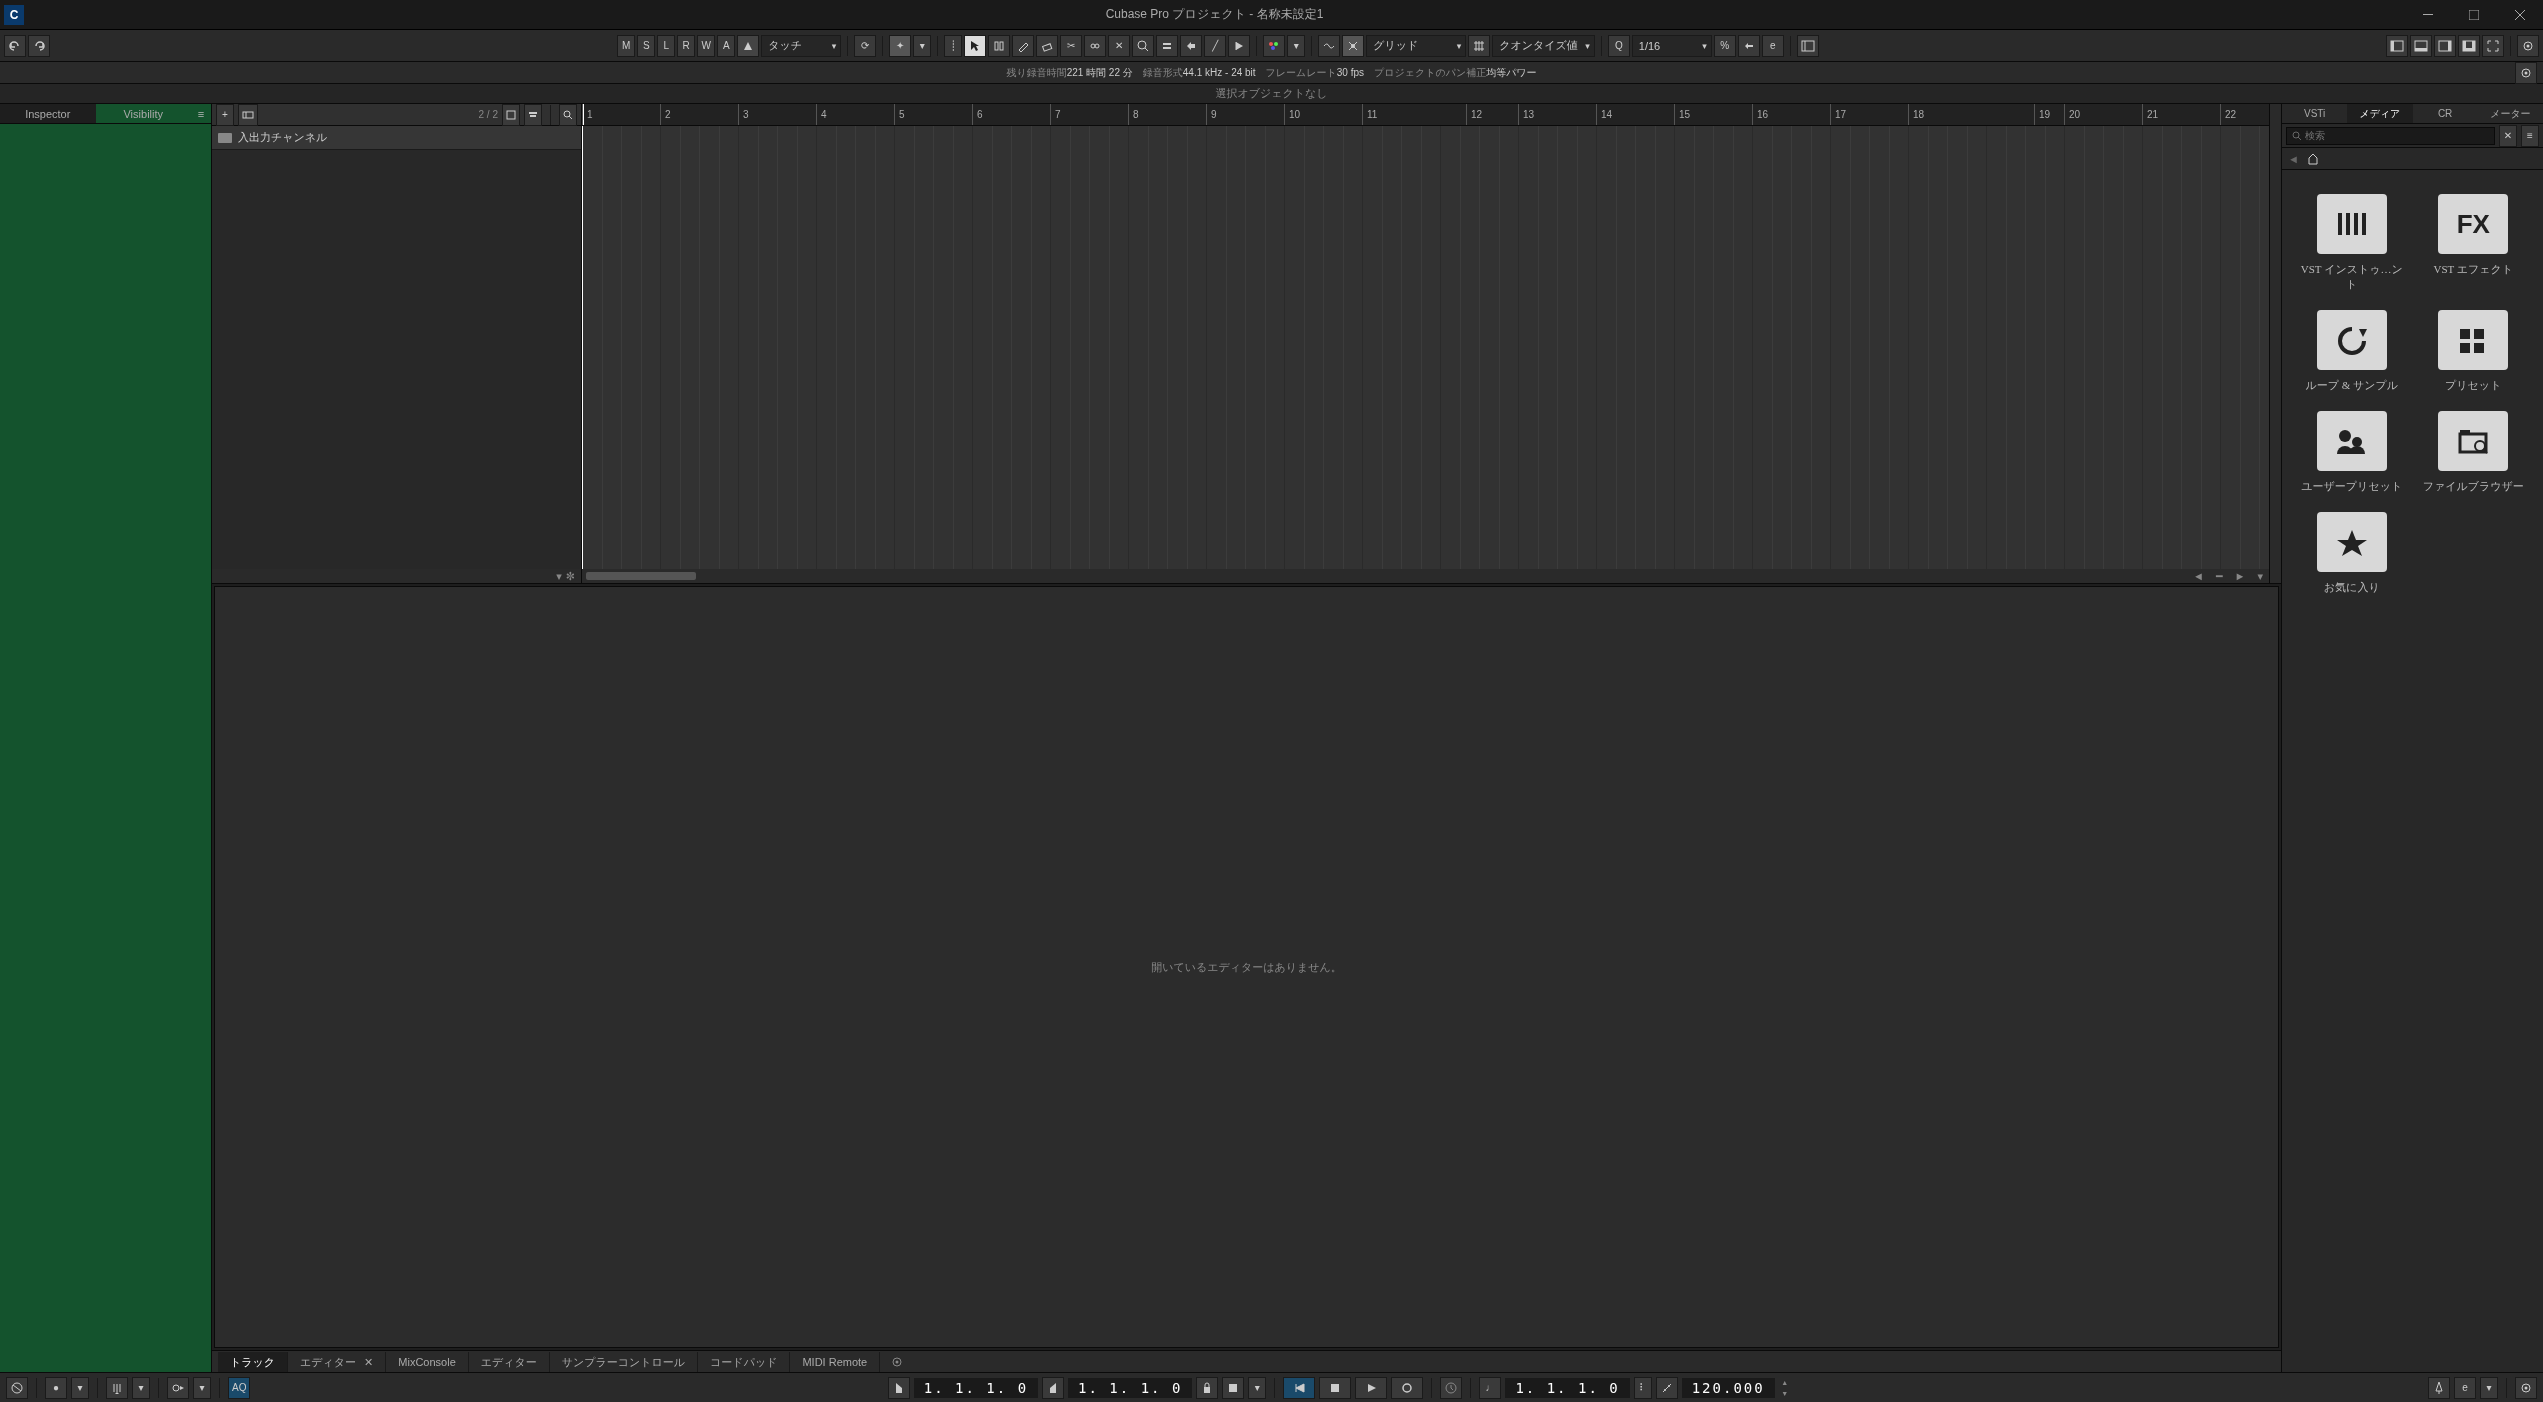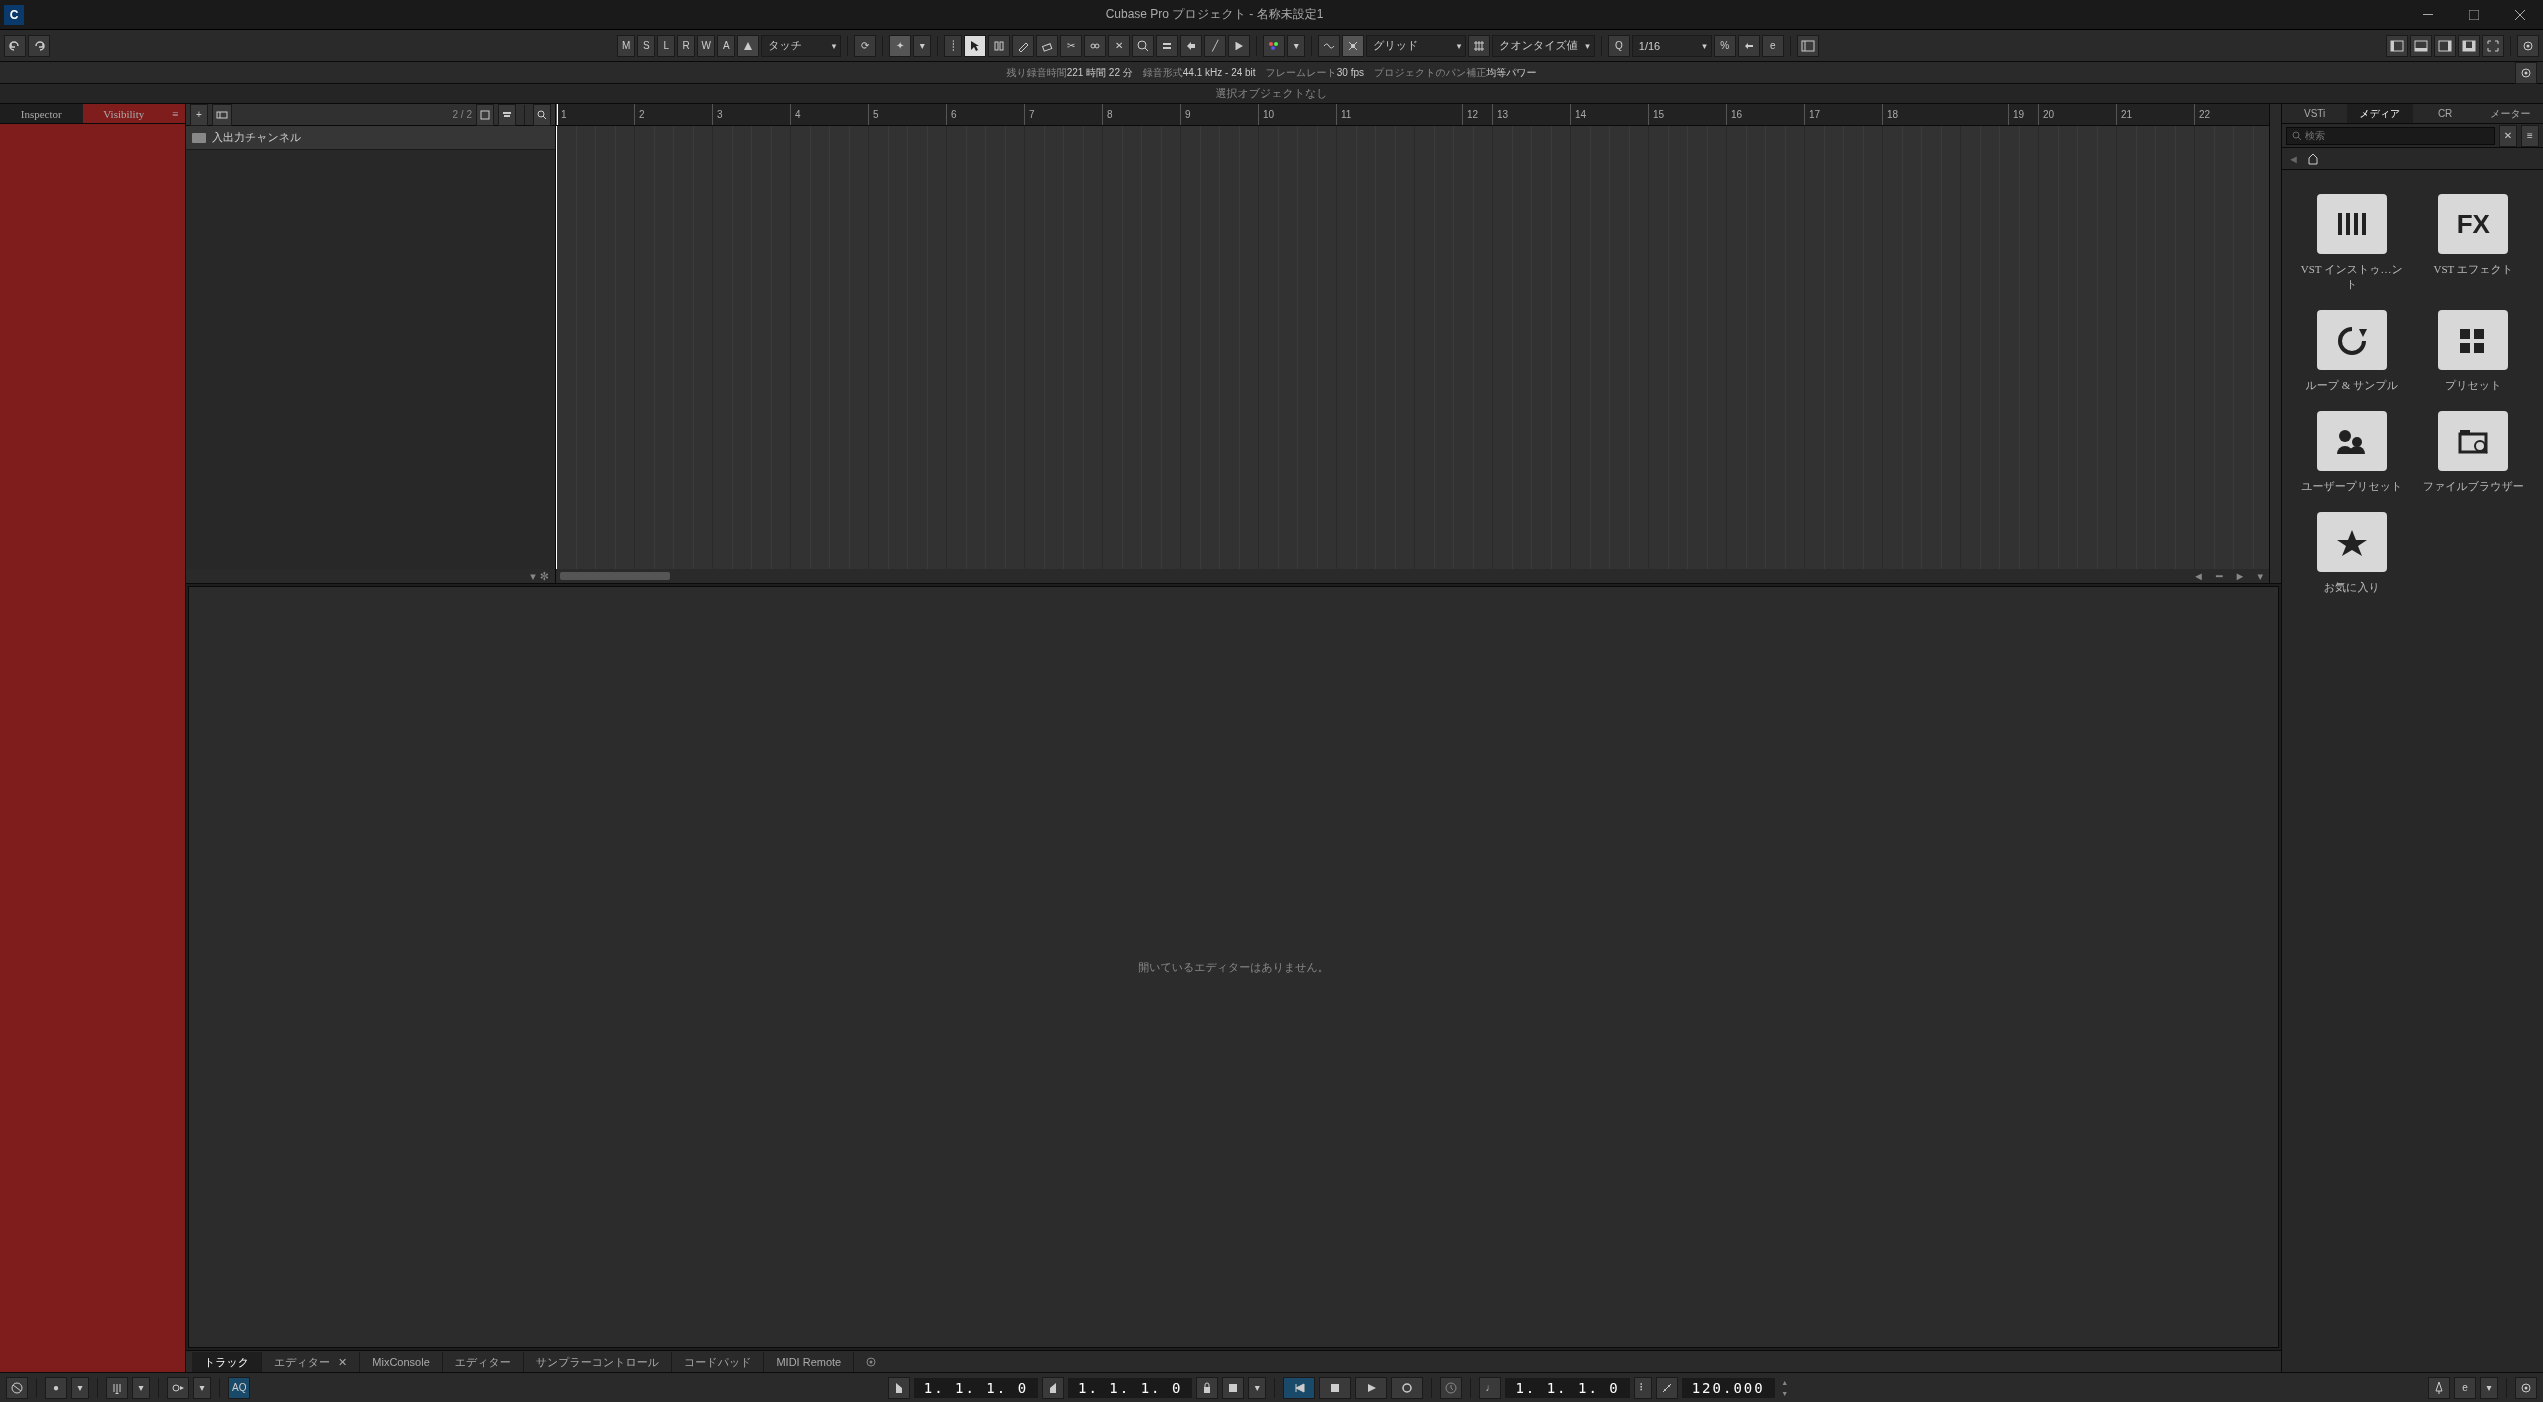--- a/index.html
+++ b/index.html
@@ -60,22 +60,22 @@
 }
 .info-item { display: flex; align-items: center; }
 .info-label { color: #888; }
 .info-val { color: #ccc; }
 .selectbar {
   height: 20px; background: #252525; display: flex; align-items: center;
   justify-content: center; color: #888; font-size: 11px; border-bottom: 1px solid #0a0a0a;
 }
 .main { flex: 1; display: flex; min-height: 0; }
 .left-panel {
-  width: 186px; background: #7f1d1d; border-right: 1px solid #0a0a0a;
-  display: flex; flex-direction: column; font-family: Liberation Serif, serif;
+  width: 212px; background: #14532d; border-right: 1px solid #0a0a0a;
+  display: flex; flex-direction: column;
 }
 .left-tabs { display: flex; height: 20px; border-bottom: 1px solid #0a0a0a; }
 .left-tab { flex: 1; text-align: center; line-height: 20px; font-size: 11px; color: #aaa; }
 .left-tab.active { background: #1e1e1e; }
 .left-tab-extra { width: 20px; text-align: center; line-height: 20px; }
 .center-zone { flex: 1; display: flex; flex-direction: column; min-width: 0; }
 .track-area { height: 480px; display: flex; border-bottom: 1px solid #0a0a0a; }
 .track-list { width: 370px; background: #2a2a2a; border-right: 1px solid #0a0a0a; display: flex; flex-direction: column; }
 .track-header {
   height: 22px; background: #303030; display: flex; align-items: center;
@@ -455,21 +455,21 @@
             <div class="ruler-tick" style="left: 78px;">2</div>
             <div class="ruler-tick" style="left: 156px;">3</div>
             <div class="ruler-tick" style="left: 234px;">4</div>
             <div class="ruler-tick" style="left: 312px;">5</div>
             <div class="ruler-tick" style="left: 390px;">6</div>
             <div class="ruler-tick" style="left: 468px;">7</div>
             <div class="ruler-tick" style="left: 546px;">8</div>
             <div class="ruler-tick" style="left: 624px;">9</div>
             <div class="ruler-tick" style="left: 702px;">10</div>
             <div class="ruler-tick" style="left: 780px;">11</div>
-            <div class="ruler-tick" style="left: 906px;">12</div>
+            <div class="ruler-tick" style="left: 884px;">12</div>
             <div class="ruler-tick" style="left: 936px;">13</div>
             <div class="ruler-tick" style="left: 1014px;">14</div>
             <div class="ruler-tick" style="left: 1092px;">15</div>
             <div class="ruler-tick" style="left: 1170px;">16</div>
             <div class="ruler-tick" style="left: 1248px;">17</div>
             <div class="ruler-tick" style="left: 1326px;">18</div>
             <div class="ruler-tick" style="left: 1452px;">19</div>
             <div class="ruler-tick" style="left: 1482px;">20</div>
             <div class="ruler-tick" style="left: 1560px;">21</div>
             <div class="ruler-tick" style="left: 1638px;">22</div>

